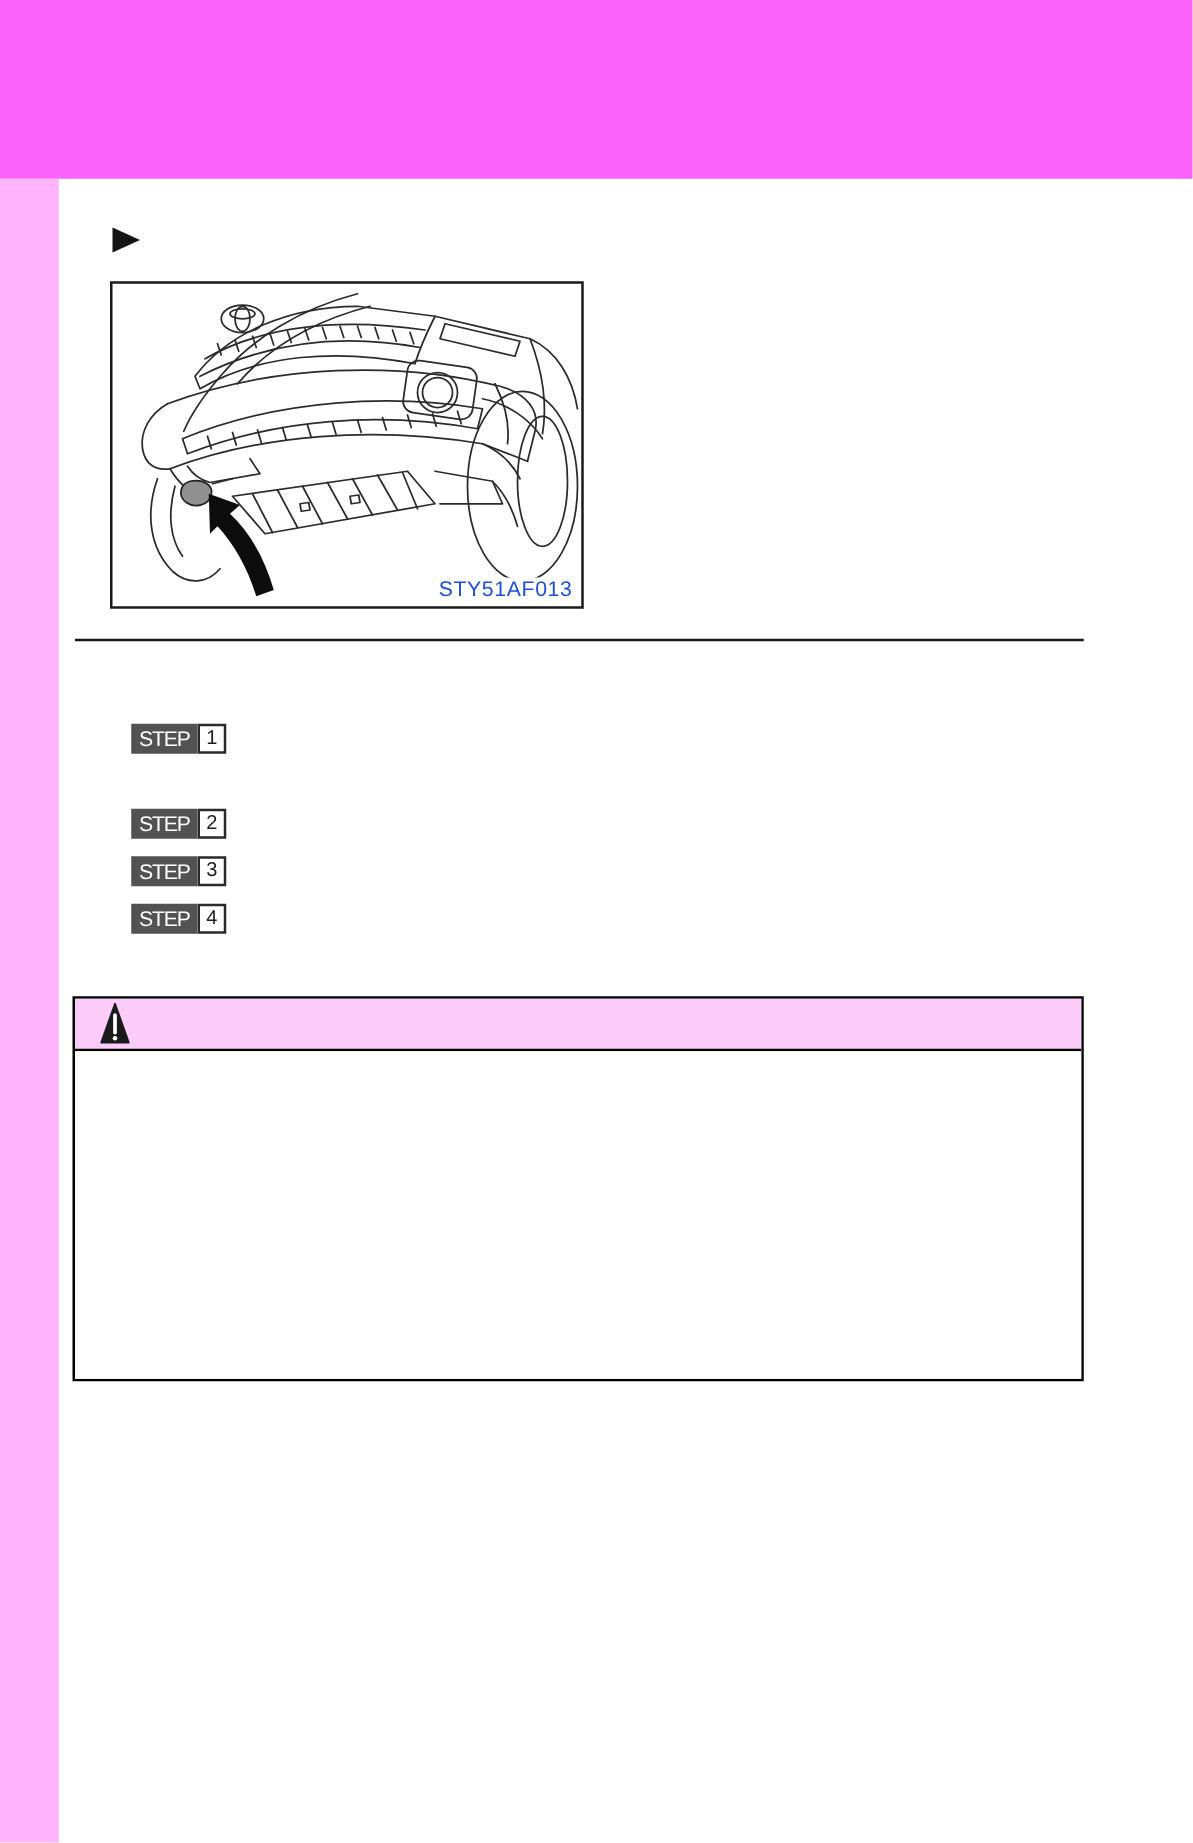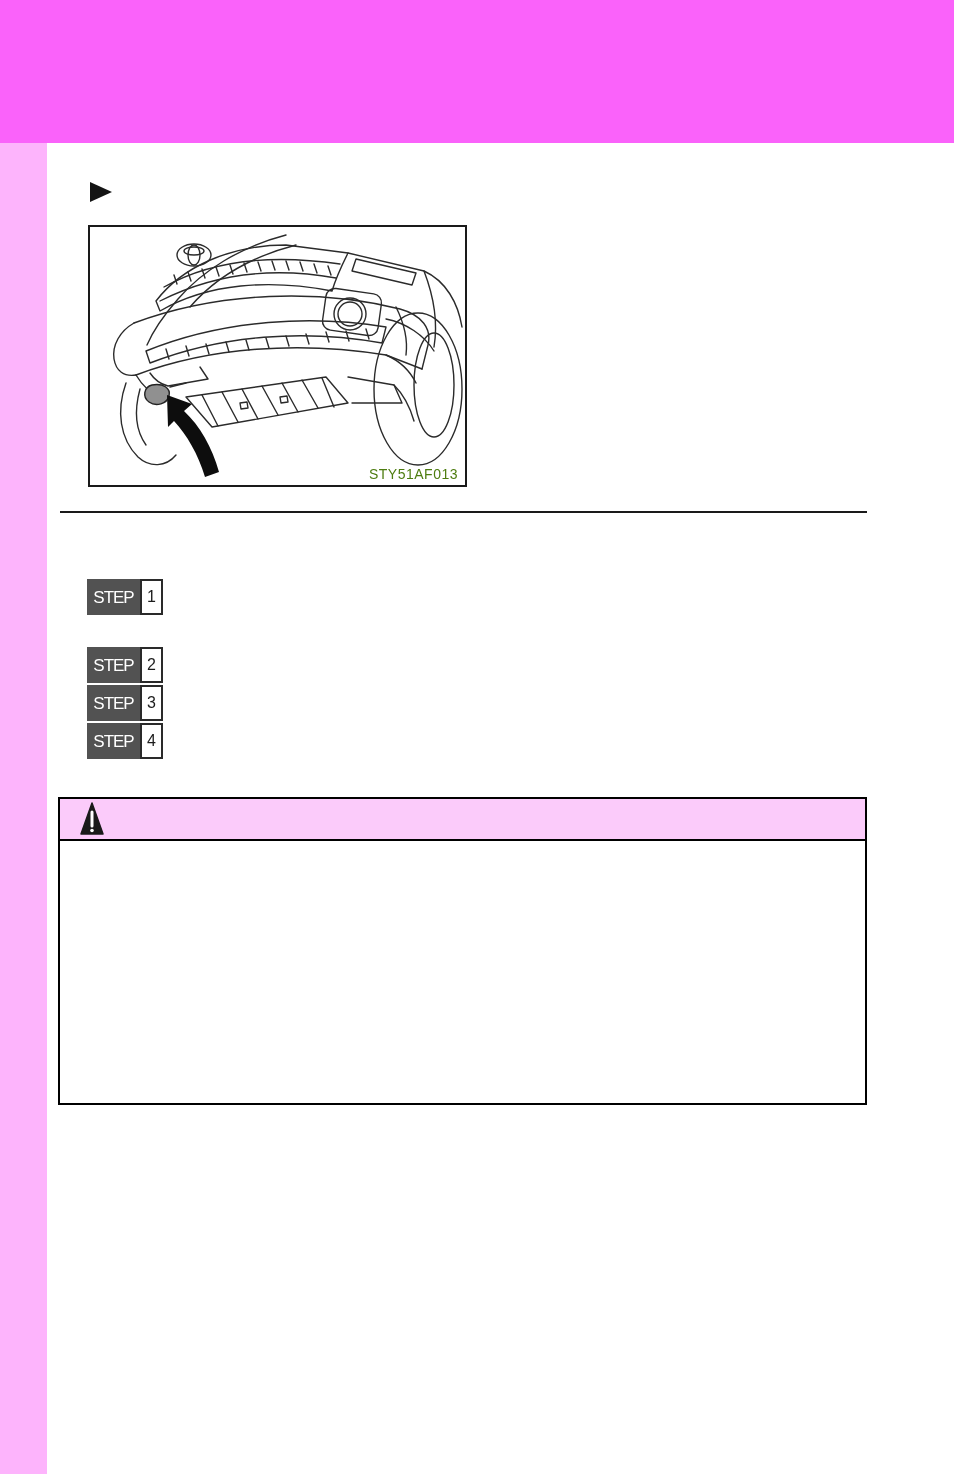--- a/index.html
+++ b/index.html
@@ -36,35 +36,35 @@
   
   .figure-frame {
     position: absolute; left: 88px; top: 225px;
     width: 379px; height: 262px;
     border: 2px solid #1a1a1a;
     background: #ffffff;
   }
   .figure-frame svg { display: block; width: 100%; height: 100%; }
   .figure-caption {
     position: absolute; right: 7px; bottom: 3px;
-    font-size: 14px; color: #4d7c0f; letter-spacing: 0.5px;
+    font-size: 17px; color: #1d4ed8; letter-spacing: 0.5px;
     background: #ffffff; padding-left: 4px;
   }
 
   
   .divider {
     position: absolute; left: 60px; top: 511px;
     width: 807px; height: 2px;
     background: #1a1a1a;
   }
 
   
   .step-badge {
-    position: absolute; left: 87px;
-    height: 36px; display: flex; align-items: stretch;
+    position: absolute; left: 105px;
+    height: 24px; display: flex; align-items: stretch;
   }
   .step-badge .step-word {
     background: #525252; color: #ffffff;
     width: 53px; display: flex; align-items: center; justify-content: center;
     font-size: 17px; letter-spacing: -1px; line-height: 1;
   }
   .step-badge .step-num {
     background: #ffffff; color: #1c1c1c;
     width: 23px; border: 2px solid #2a2a2a;
     display: flex; align-items: center; justify-content: center;

